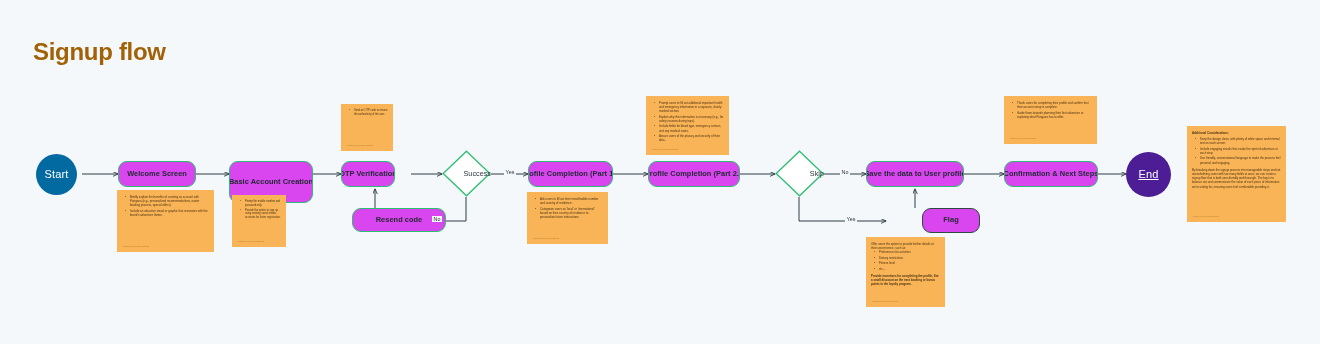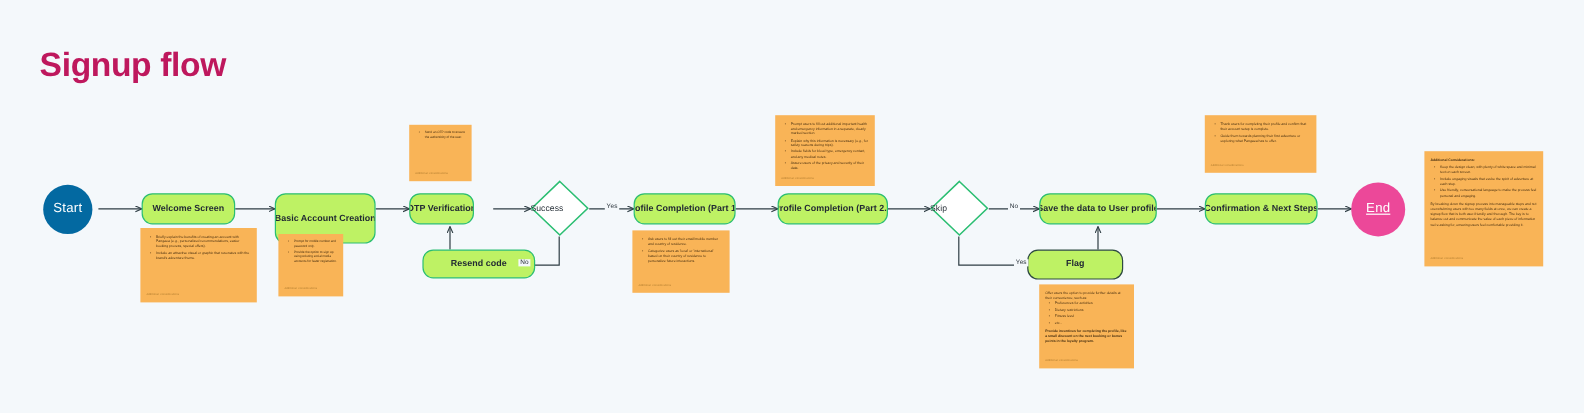--- a/index.html
+++ b/index.html
@@ -14,24 +14,24 @@
     overflow: hidden;
     font-family: "Liberation Sans", sans-serif;
     color: #1F2933;
   }
 
   
   #page-title {
     position: absolute;
     left: 33px;
     top: 38px;
-    font-size: 28px;
+    font-size: 24px;
     font-weight: bold;
     letter-spacing: -0.3px;
-    color: #be185d;
+    color: #a16207;
   }
 
   
   #canvas {
     position: absolute;
     inset: 0;
   }
   #edge-layer {
     position: absolute;
     left: 0; top: 0;
@@ -40,21 +40,21 @@
   }
 
   
   .node {
     position: absolute;
     box-sizing: border-box;
     display: flex;
     align-items: center;
     justify-content: center;
     text-align: center;
-    background: #bef264;
+    background: #d946ef;
     border: 1.3px solid #2BBE72;
     border-radius: 9px;
     font-size: 7.4px;
     font-weight: bold;
     color: #222A33;
     letter-spacing: 0.05px;
     padding: 0 5px;
     line-height: 1.15;
     white-space: nowrap;
     overflow: hidden;
@@ -64,28 +64,28 @@
   }
   .node.terminator {
     border-radius: 50%;
     border: none;
     color: #FFFFFF;
     font-size: 11px;
     font-weight: normal;
     letter-spacing: 0.2px;
   }
   .node.start { background: #0369a1; }
-  .node.end   { background: #ec4899; text-decoration: underline; }
+  .node.end   { background: #4c1d95; text-decoration: underline; }
 
   
   .decision {
     position: absolute;
     display: flex;
     align-items: center;
-    justify-content: flex-start;
+    justify-content: flex-end;
   }
   .decision .diamond-shape {
     position: absolute;
     inset: 0;
   }
   .decision .dlabel {
     position: relative;
     font-size: 7.2px;
     color: #2A333B;
     letter-spacing: 0.05px;
@@ -214,21 +214,21 @@
 
   <div class="node" style="left:648px;top:161px;width:92px;height:26px;">Profile Completion (Part 2...</div>
 
   <div class="decision" style="left:775px;top:150px;width:49px;height:47px;">
     <svg class="diamond-shape" viewBox="0 0 49 47">
       <path d="M24.5,1.2 L47.8,23.5 L24.5,45.8 L1.2,23.5 Z" fill="#FFFFFF" stroke="#2BBE72" stroke-width="1.3"></path>
     </svg>
     <span class="dlabel">Skip</span>
   </div>
 
-  <div class="node dark" style="left:856px;top:208px;width:80px;height:25px;">Flag</div>
+  <div class="node dark" style="left:922px;top:208px;width:58px;height:25px;">Flag</div>
 
   <div class="node" style="left:866px;top:161px;width:98px;height:26px;">Save the data to User profile</div>
 
   <div class="node" style="left:1004px;top:161px;width:94px;height:26px;">Confirmation &amp; Next Steps</div>
 
   <div class="node terminator end" style="left:1126px;top:152px;width:45px;height:45px;">End</div>
 
   <div class="edge-label" style="left:504px;top:169px;">Yes</div>
   <div class="edge-label" style="left:432px;top:216px;">No</div>
   <div class="edge-label" style="left:840px;top:169px;">No</div>

